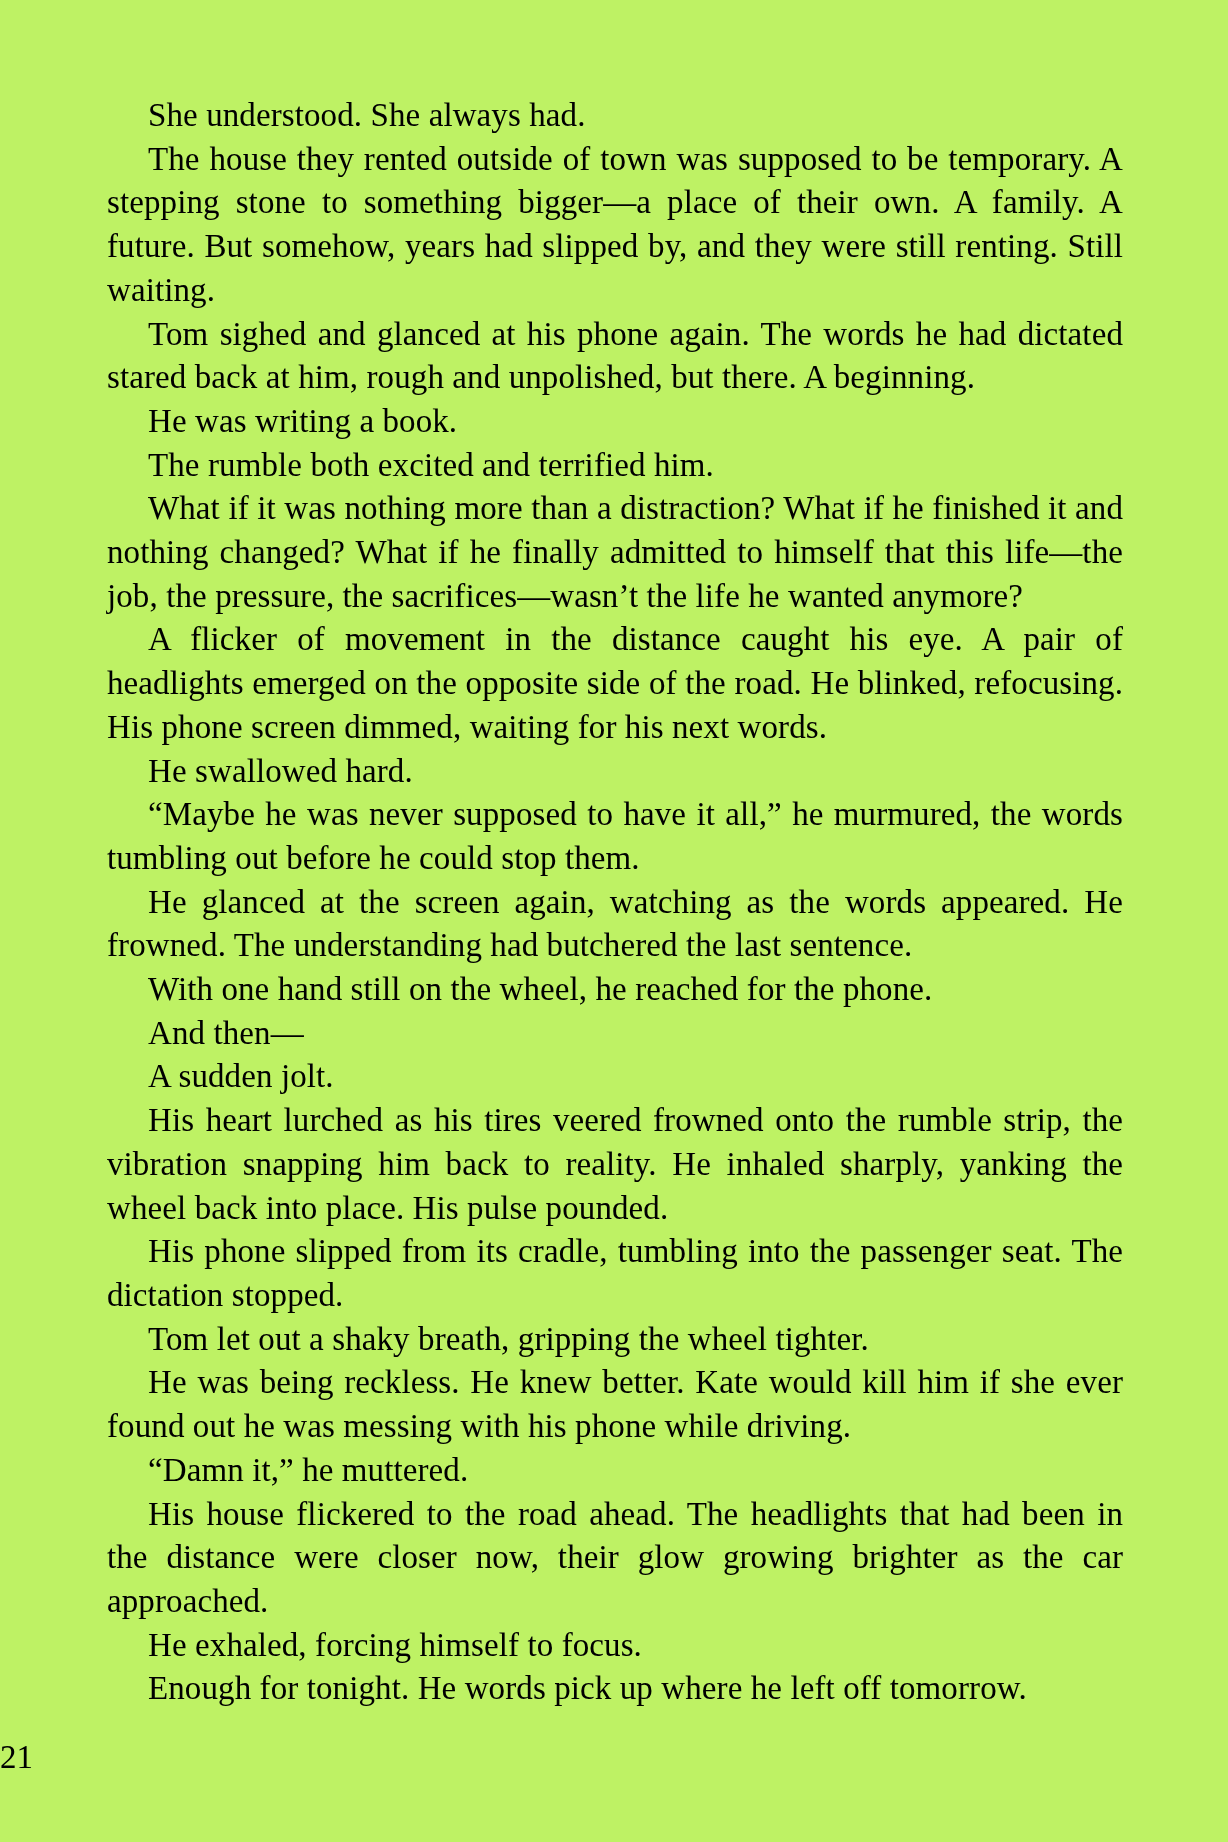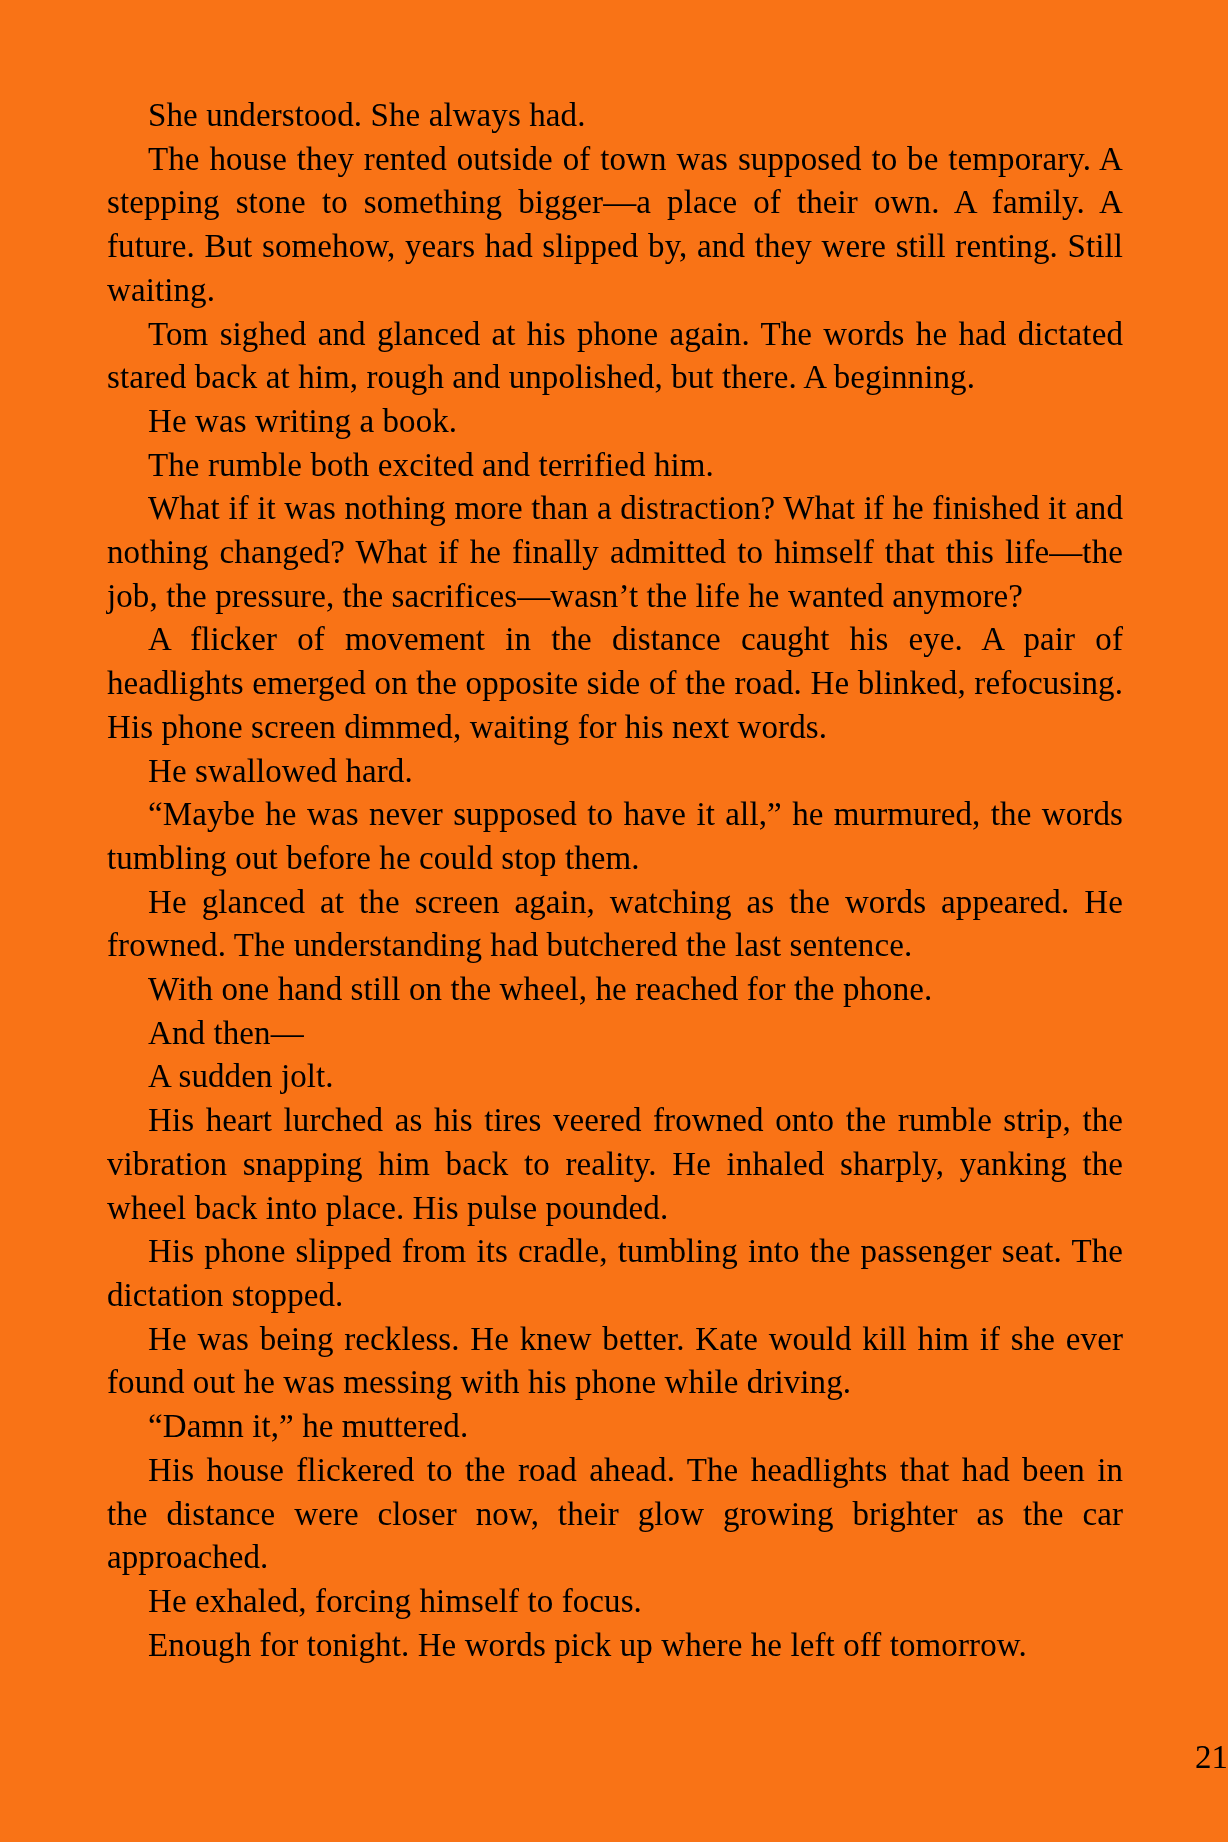--- a/index.html
+++ b/index.html
@@ -4,21 +4,21 @@
 <style>
   html, body {
     margin: 0;
     padding: 0;
     background: #ffffff;
   }
   .page {
     position: relative;
     width: 1228px;
     height: 1842px;
-    background: #f97316;
+    background: #bef264;
     color: #000000;
     font-family: "Liberation Serif", "DejaVu Serif", serif;
     overflow: hidden;
   }
   .text-block {
     position: absolute;
     left: 107px;
     top: 94px;
     width: 1016px;
     font-size: 33px;
@@ -30,21 +30,21 @@
   .text-block p {
     margin: 0;
     padding: 0;
     text-indent: 41px;
   }
   .page-number {
     position: absolute;
     top: 1737px;
     left: 0;
     width: 100%;
-    text-align: right;
+    text-align: left;
     font-size: 33px;
     line-height: 40px;
   }
 </style>
 </head>
 <body>
 
 <div class="page">
   <div class="text-block">
       <p>She understood. She always had.</p>
@@ -55,20 +55,21 @@
       <p>What if it was nothing more than a distraction? What if he finished it and nothing changed? What if he finally admitted to himself that this life—the job, the pressure, the sacrifices—wasn’t the life he wanted anymore?</p>
       <p>A flicker of movement in the distance caught his eye. A pair of headlights emerged on the opposite side of the road. He blinked, refocusing. His phone screen dimmed, waiting for his next words.</p>
       <p>He swallowed hard.</p>
       <p>“Maybe he was never supposed to have it all,” he murmured, the words tumbling out before he could stop them.</p>
       <p>He glanced at the screen again, watching as the words appeared. He frowned. The understanding had butchered the last sentence.</p>
       <p>With one hand still on the wheel, he reached for the phone.</p>
       <p>And then—</p>
       <p>A sudden jolt.</p>
       <p>His heart lurched as his tires veered frowned onto the rumble strip, the vibration snapping him back to reality. He inhaled sharply, yanking the wheel back into place. His pulse pounded.</p>
       <p>His phone slipped from its cradle, tumbling into the passenger seat. The dictation stopped.</p>
+      <p>Tom let out a shaky breath, gripping the wheel tighter.</p>
       <p>He was being reckless. He knew better. Kate would kill him if she ever found out he was messing with his phone while driving.</p>
       <p>“Damn it,” he muttered.</p>
       <p>His house flickered to the road ahead. The headlights that had been in the distance were closer now, their glow growing brighter as the car approached.</p>
       <p>He exhaled, forcing himself to focus.</p>
       <p>Enough for tonight. He words pick up where he left off tomorrow.</p>
     </div>
   <div class="page-number">21</div>
 </div>
 
 </body></html>

